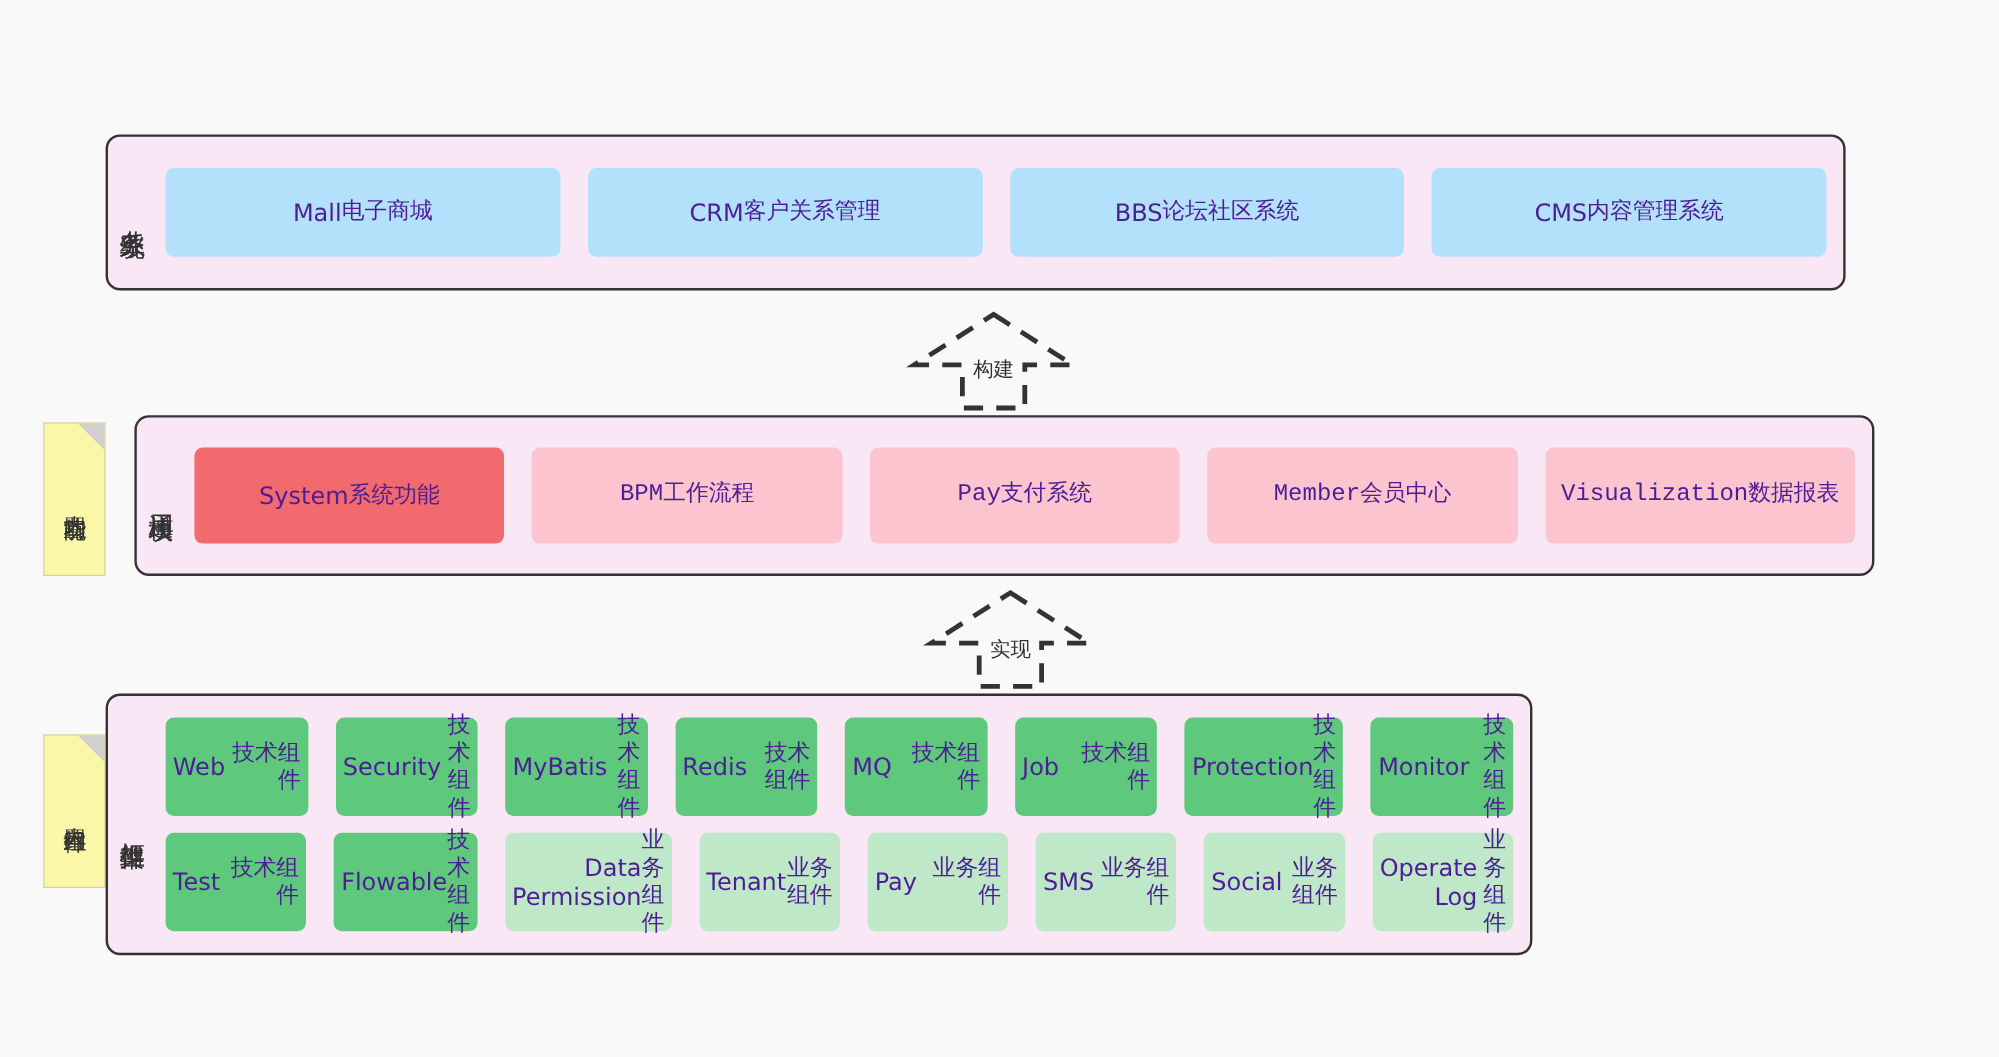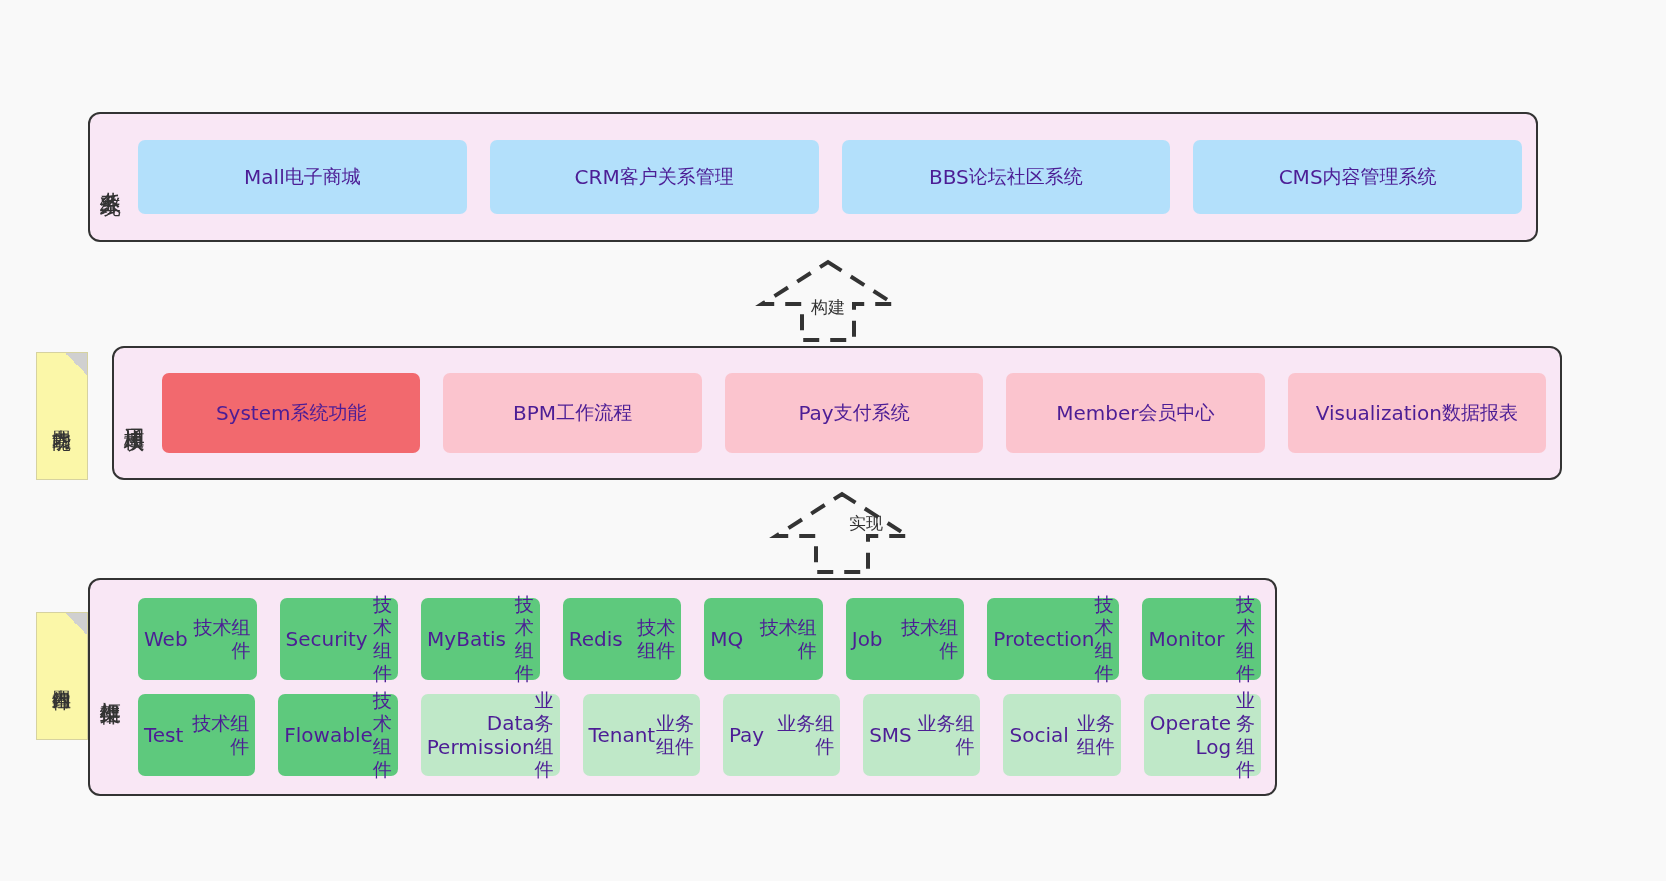--- a/index.html
+++ b/index.html
@@ -71,21 +71,21 @@
     text-align: right;
     line-height: 1.22;
     color: #4c1d95;
     padding: 4px 6px;
   }
   .card .t1 { font-size: 20px; }
   .card .t2 { font-size: 19px; }
 
   .card.blue  { background: #b3e0fb; }
   .card.red   { background: #f2696e; }
-  .card.pink  { background: #fbc4ce; }
+  .card.pink  { background: #fbc4ce; font-family: Liberation Mono, monospace; }
   .card.green { background: #5ec97d; }
   .card.lgreen{ background: #bfe8c8; }
 
   
   #layer-business  { left: 88px;  top: 112px; width: 1450px; height: 130px; }
   #layer-business .card { height: 74px; }
 
   #layer-common    { left: 88px;  top: 346px; width: 1450px; height: 134px; margin-left: 24px; }
   #layer-common .card { height: 80px; }
 
@@ -128,21 +128,21 @@
     transform: translateX(-50%);
     font-size: 17px;
     color: #333333;
     background: transparent;
     white-space: nowrap;
     user-select: none;
   }
   #arrow-build   { left: 758px; top: 258px; width: 140px; height: 86px; }
   #arrow-build .alabel   { top: 38px; }
   #arrow-implement { left: 772px; top: 490px; width: 140px; height: 86px; }
-  #arrow-implement .alabel { top: 22px; margin-left: 24px; }
+  #arrow-implement .alabel { top: 40px; }
 </style>
 </head>
 <body>
 
 <div id="canvas">
 
   <div class="layer" id="layer-business">
     <div class="layer-label">业务系统</div>
     <div class="layer-body">
       <div class="row">

